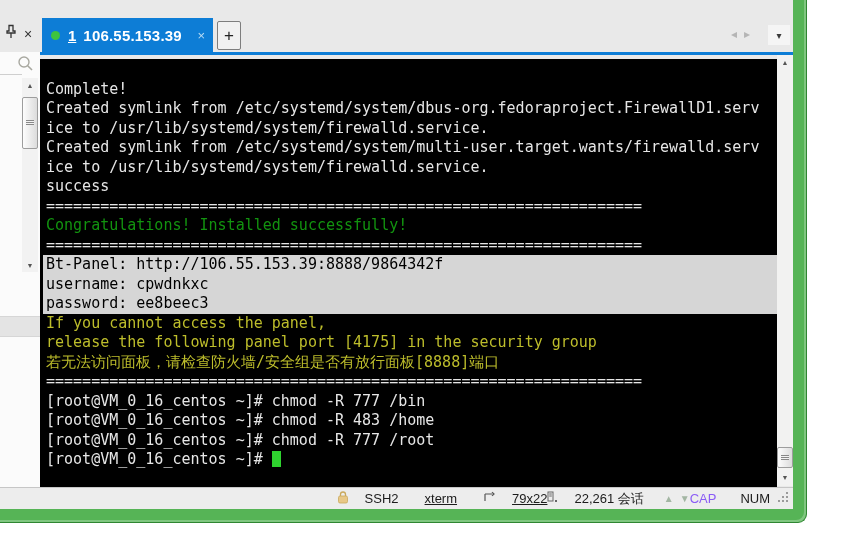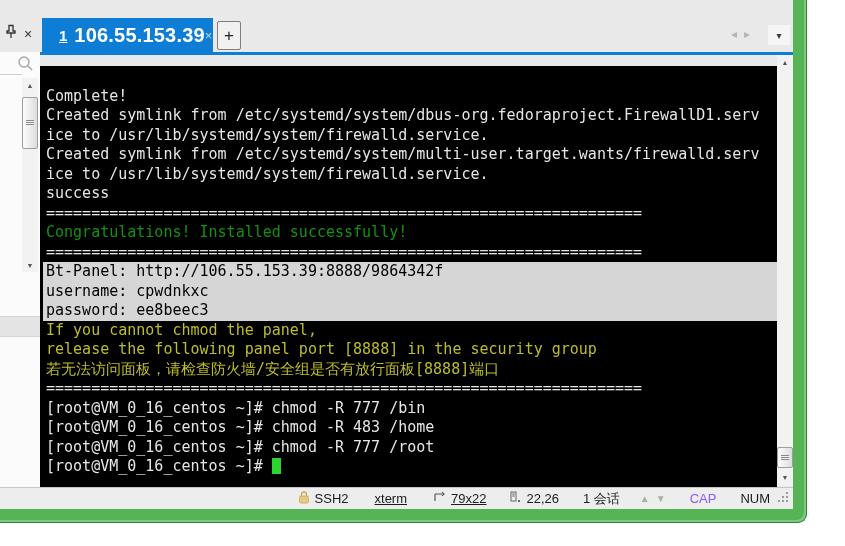--- a/index.html
+++ b/index.html
@@ -16,21 +16,21 @@
     background: var(--chrome-bg, #e9e9e9); overflow:hidden; }
 
   
   .tab-strip { position:absolute; left:0; top:0; width:793px; height:52px; background:var(--chrome-bg,#e9e9e9); }
   .panel-ctrls { position:absolute; left:5px; top:24px; display:flex; align-items:center; gap:7px; }
   .panel-ctrls .xbtn { font-size:14px; color:#333; line-height:14px; }
   .tab { position:absolute; left:42px; top:18px; width:171px; height:34px;
     background:var(--tab-blue,#0d7dd6); display:flex; align-items:center; color:#fff; cursor:default; }
   .tab .dot { width:9px; height:9px; border-radius:50%; background:var(--tab-indicator-green,#3ec43e); margin:0 8px 0 9px; }
   .tab .idx { font-size:15px; font-weight:bold; text-decoration:underline; margin-right:7px; }
-  .tab .ttl { font-size:20px; font-weight:bold; letter-spacing:.2px; white-space:nowrap; }
+  .tab .ttl { font-size:15px; font-weight:bold; letter-spacing:.2px; white-space:nowrap; }
   .tab .tclose { margin-left:auto; margin-right:8px; color:#b9dcf4; font-size:13px; }
   .newtab { position:absolute; left:217px; top:21px; width:24px; height:29px;
     background:#f1f1f1; border:1px solid #7e7e7e; border-radius:2px;
     display:flex; align-items:center; justify-content:center; font-size:17px; color:#222; }
   .tabnav { position:absolute; left:731px; top:27px; display:flex; gap:7px; font-size:12px; color:#b5b5b5; }
   .tabdrop { position:absolute; left:768px; top:25px; width:22px; height:20px; background:#f5f5f5;
     display:flex; align-items:center; justify-content:center; font-size:10px; color:#3a3a3a; }
   .blue-line { position:absolute; left:38px; top:52px; width:755px; height:3px; background:var(--tab-blue,#0d7dd6); }
 
   
@@ -44,43 +44,43 @@
   .sthumb { position:absolute; left:0; width:16px; border:1px solid #9d9d9d; border-radius:2px;
     background:linear-gradient(to right,#fdfdfd,#dcdcdc); }
   .side-scroll .sthumb { top:19px; height:52px; }
   .grip { position:absolute; left:3px; top:50%; width:8px; height:5px; margin-top:-3px;
     border-top:1px solid #888; border-bottom:1px solid #888;
     background:linear-gradient(#f2f2f2 40%, #888 40%, #888 60%, #f2f2f2 60%); }
   .side-band { position:absolute; left:0; top:264px; width:40px; height:21px; background:#e4e4e4;
     border-top:1px solid #d6d6d6; border-bottom:1px solid #d6d6d6; }
 
   
-  .terminal { position:absolute; left:40px; top:66px; width:737px; height:431px;
+  .terminal { position:absolute; left:40px; top:59px; width:737px; height:431px;
     background:var(--term-bg,#000); color:var(--term-text,#e6e6e6);
     font:15px/19.5px "DejaVu Sans Mono", monospace; padding:1px 0 0 6px; overflow:hidden; }
   .tline { height:19.5px; white-space:pre; }
   .tline.selected { background:var(--sel-bg,#d6d6d6); width:781px; margin-left:-3px; padding-left:3px; }
   .tline.selected span { color:var(--sel-text,#000); }
   .c-green { color:var(--term-green,#12930f);margin-top:23px; }
   .c-yellow { color:var(--term-yellow,#bdbd2b); }
   .cursor { display:inline-block; width:9px; height:16px; margin-bottom:-3px;
     background:var(--cursor-green,#2fd32f); }
 
   
   .term-scroll { position:absolute; left:777px; top:55px; width:16px; height:431px; background:#f2f2f1; }
   .term-scroll .up { top:0; } .term-scroll .down { bottom:2px; }
   .term-scroll .sthumb { top:392px; height:21px; }
 
   
   .statusbar { position:absolute; left:0; top:487px; width:793px; height:22px;
     background:var(--statusbar-bg,#ededed); border-top:1px solid #c6c6c6;
     display:flex; align-items:center; justify-content:flex-end; padding-right:23px;
     font-size:13px; color:#1c1c1c; }
-  .sitem { display:flex; align-items:center; gap:5px; white-space:nowrap; }
-  .m26 { margin-left:26px;text-decoration:underline; } .m24 { margin-left:24px; } .m20 { margin-left:20px; } .m14 { margin-left:24px; }
+  .sitem { display:flex; align-items:center; gap:16px; white-space:nowrap; }
+  .m26 { margin-left:26px;text-decoration:underline; } .m24 { } .m20 { margin-left:20px; } .m14 { margin-left:24px; }
   .dim { color:#8b5cf6; }
   .sarrows { display:flex; gap:6px; font-size:10px; color:#a3b6a3; }
   .szgrip { position:absolute; right:4px; bottom:3px; }
 </style>
 </head>
 <body>
 
 <div id="stage">
   <div id="app-window">
     <div id="app-content">
@@ -143,22 +143,22 @@
             <div class="tline"><span>ice to /usr/lib/systemd/system/firewalld.service.</span></div>
             <div class="tline"><span>Created symlink from /etc/systemd/system/multi-user.target.wants/firewalld.serv</span></div>
             <div class="tline"><span>ice to /usr/lib/systemd/system/firewalld.service.</span></div>
             <div class="tline"><span>success</span></div>
             <div class="tline"><span>==================================================================</span></div>
             <div class="tline"><span class="c-green">Congratulations! Installed successfully!</span></div>
             <div class="tline"><span>==================================================================</span></div>
             <div class="tline selected"><span>Bt-Panel: http://106.55.153.39:8888/9864342f</span></div>
             <div class="tline selected"><span>username: cpwdnkxc</span></div>
             <div class="tline selected"><span>password: ee8beec3</span></div>
-            <div class="tline"><span class="c-yellow">If you cannot chmod the panel,</span></div>
-            <div class="tline"><span class="c-yellow">release the following panel port [8888] in the security group</span></div>
+            <div class="tline"><span class="c-yellow">If you cannot access the panel,</span></div>
+            <div class="tline"><span class="c-yellow">release the following panel port [4175] in the security group</span></div>
             <div class="tline"><span class="c-yellow">若无法访问面板，请检查防火墙/安全组是否有放行面板[8888]端口</span></div>
             <div class="tline"><span>==================================================================</span></div>
             <div class="tline"><span>[root@VM_0_16_centos ~]# chmod -R 777 /bin</span></div>
             <div class="tline"><span>[root@VM_0_16_centos ~]# chmod -R 483 /home</span></div>
             <div class="tline"><span>[root@VM_0_16_centos ~]# chmod -R 777 /root</span></div>
             <div class="tline"><span>[root@VM_0_16_centos ~]# </span><span class="cursor"></span></div>
           </div>
       </div>
 
       <div class="term-scroll">

